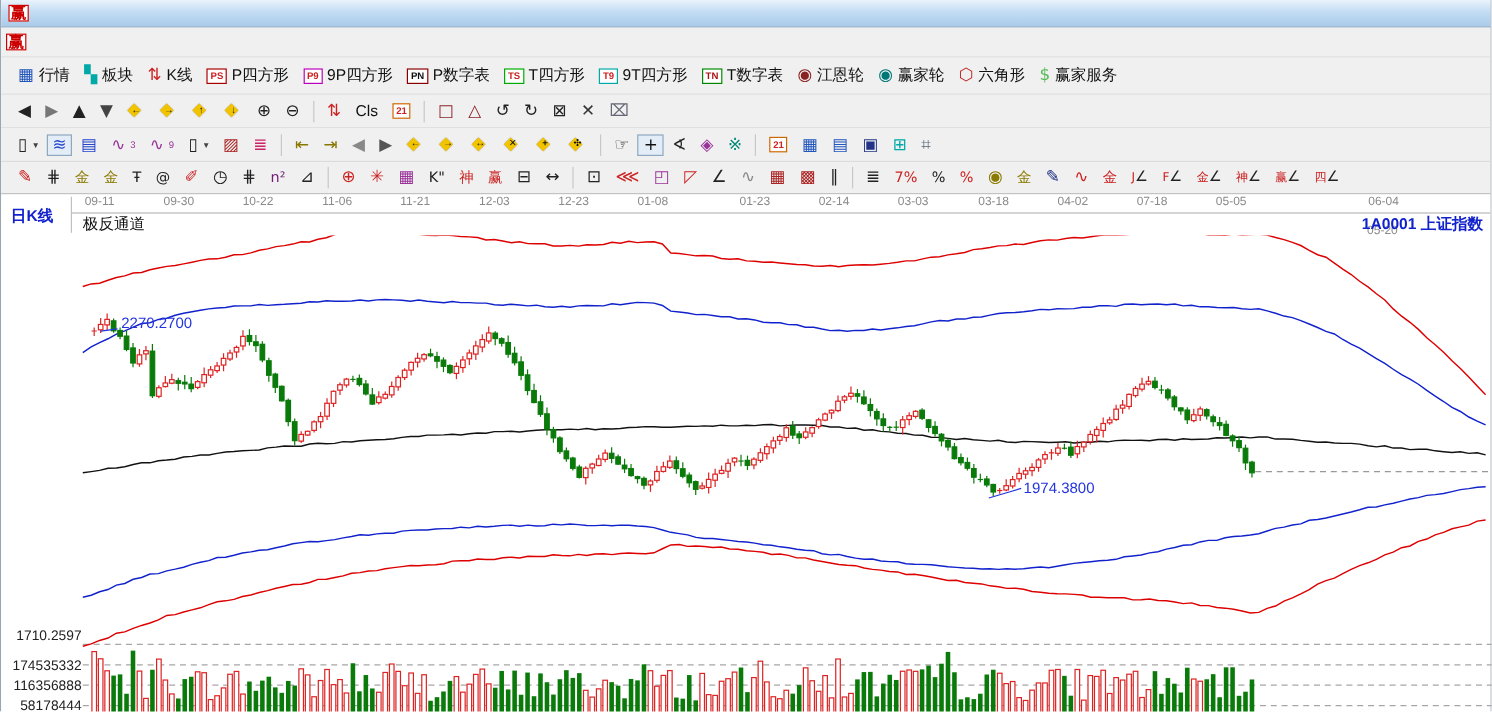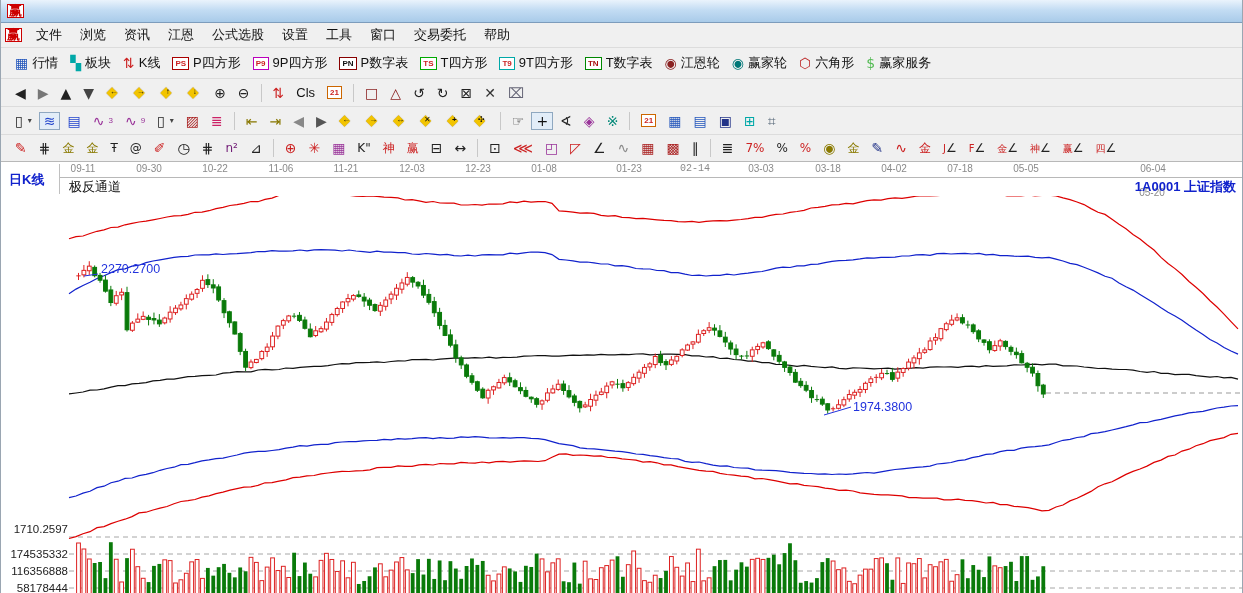--- a/index.html
+++ b/index.html
@@ -45,21 +45,20 @@
 <body>
 
 <div class="window">
 
   <div class="titlebar">
     <span class="app-ico">赢</span>
   </div>
 
   <div class="menubar">
     <span class="app-ico">赢</span>
-    <span id="menu-items"><span class="menu-item">文件</span><span class="menu-item">浏览</span><span class="menu-item">资讯</span><span class="menu-item">江恩</span><span class="menu-item">公式选股</span><span class="menu-item">设置</span><span class="menu-item">工具</span><span class="menu-item">窗口</span><span class="menu-item">交易委托</span><span class="menu-item">帮助</span></span>
   </div>
 
   <div class="toolbar tb1" id="toolbar-main">
       <span class="tbtn">
         <span class="glyph" style="color: rgb(34, 85, 187);">▦</span>
         <span>行情</span>
       </span>
       <span class="tbtn">
         <span class="glyph" style="color: rgb(0, 168, 168);">▚</span>
         <span>板块</span>
@@ -440,21 +439,21 @@
     <div class="dates-row" id="dates-row">
         <span class="tick" style="left: 23px;">09-11</span>
         <span class="tick" style="left: 89px;">09-30</span>
         <span class="tick" style="left: 155px;">10-22</span>
         <span class="tick" style="left: 221px;">11-06</span>
         <span class="tick" style="left: 286px;">11-21</span>
         <span class="tick" style="left: 352px;">12-03</span>
         <span class="tick" style="left: 418px;">12-23</span>
         <span class="tick" style="left: 484px;">01-08</span>
         <span class="tick" style="left: 569px;">01-23</span>
-        <span class="tick" style="left: 635px; font-family: Liberation Mono, monospace;">02-14</span>
+        <span class="tick" style="left: 635px;">02-14</span>
         <span class="tick" style="left: 701px;">03-03</span>
         <span class="tick" style="left: 768px;">03-18</span>
         <span class="tick" style="left: 834px;">04-02</span>
         <span class="tick" style="left: 900px;">07-18</span>
         <span class="tick" style="left: 966px;">05-05</span>
         <span class="tick" style="left: 1092px; margin-top: 24px;">05-20</span>
         <span class="tick" style="left: 1093px;">06-04</span>
       </div>
     <div class="info-row">
       <span class="seg lead">极反通道</span>

